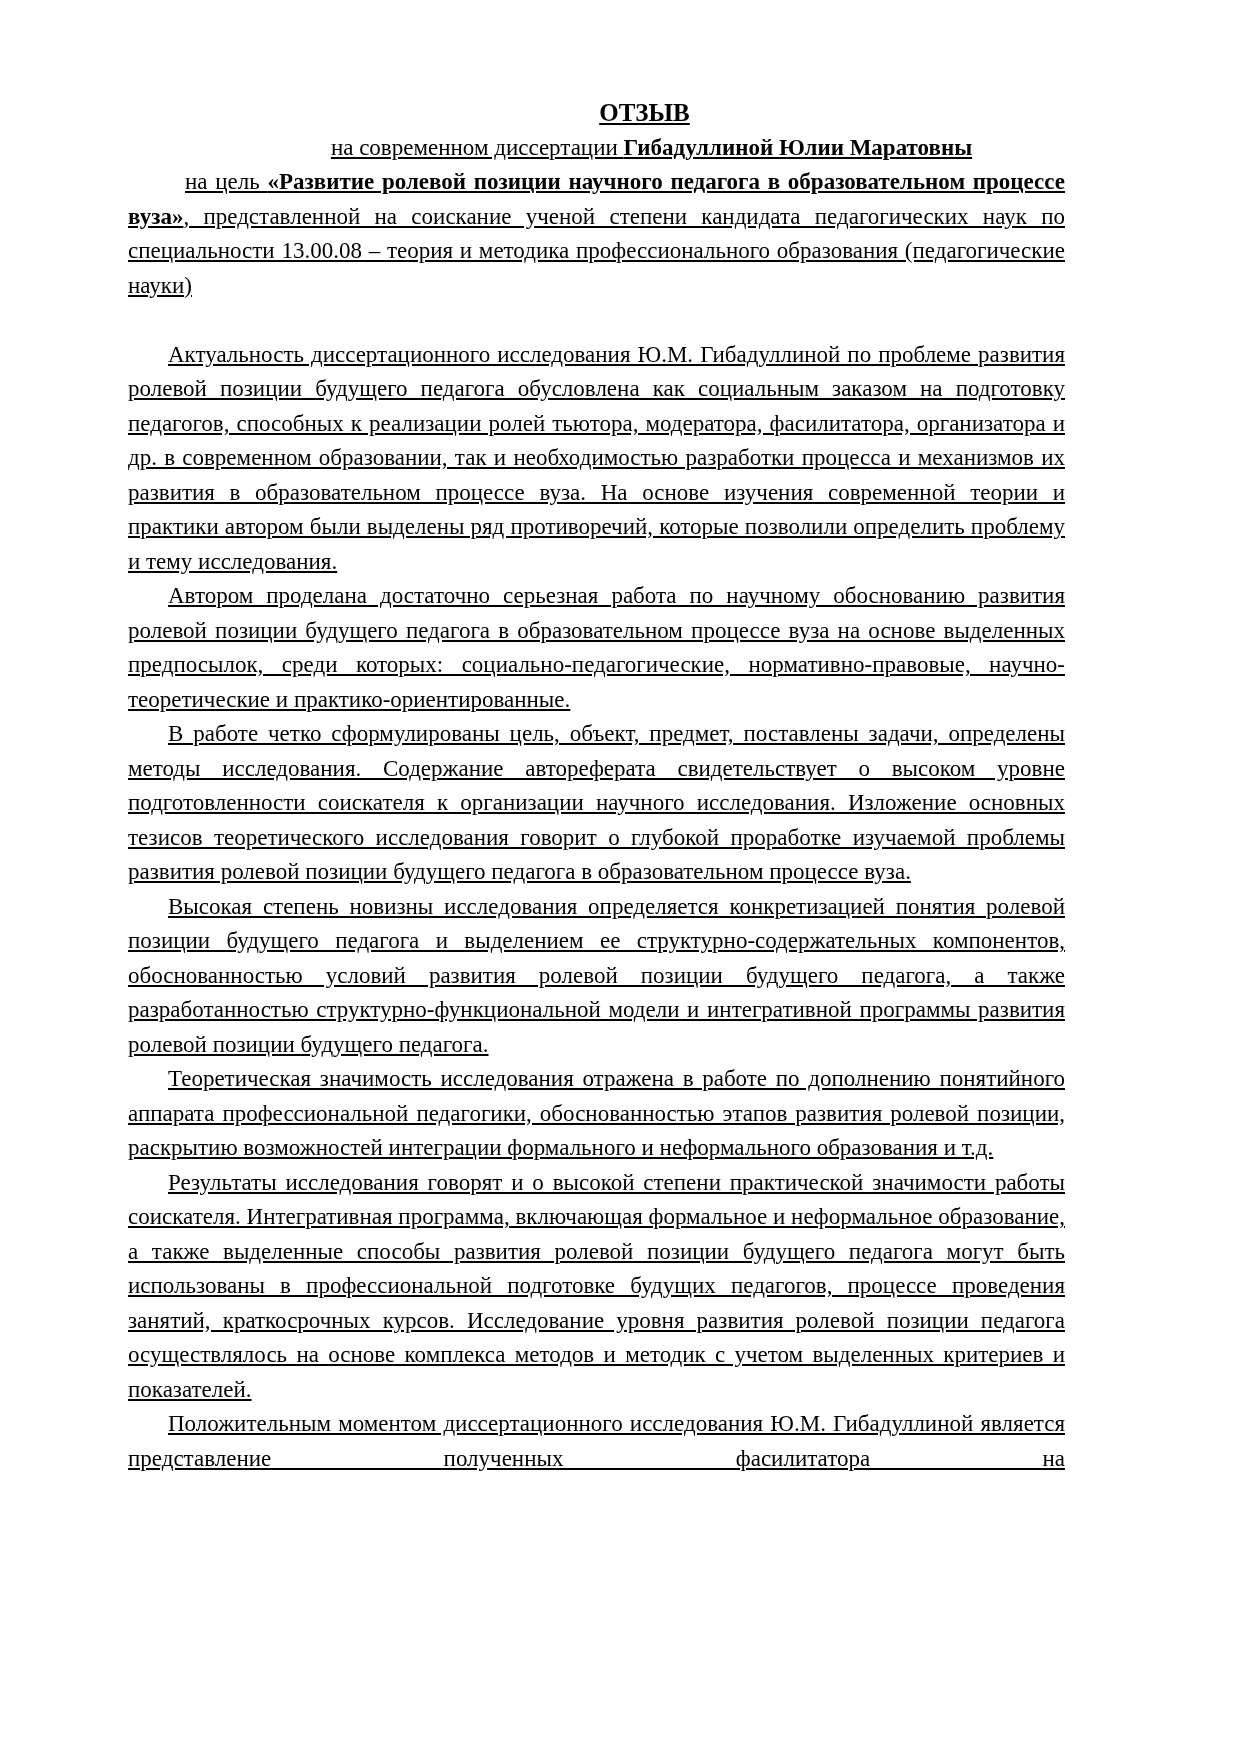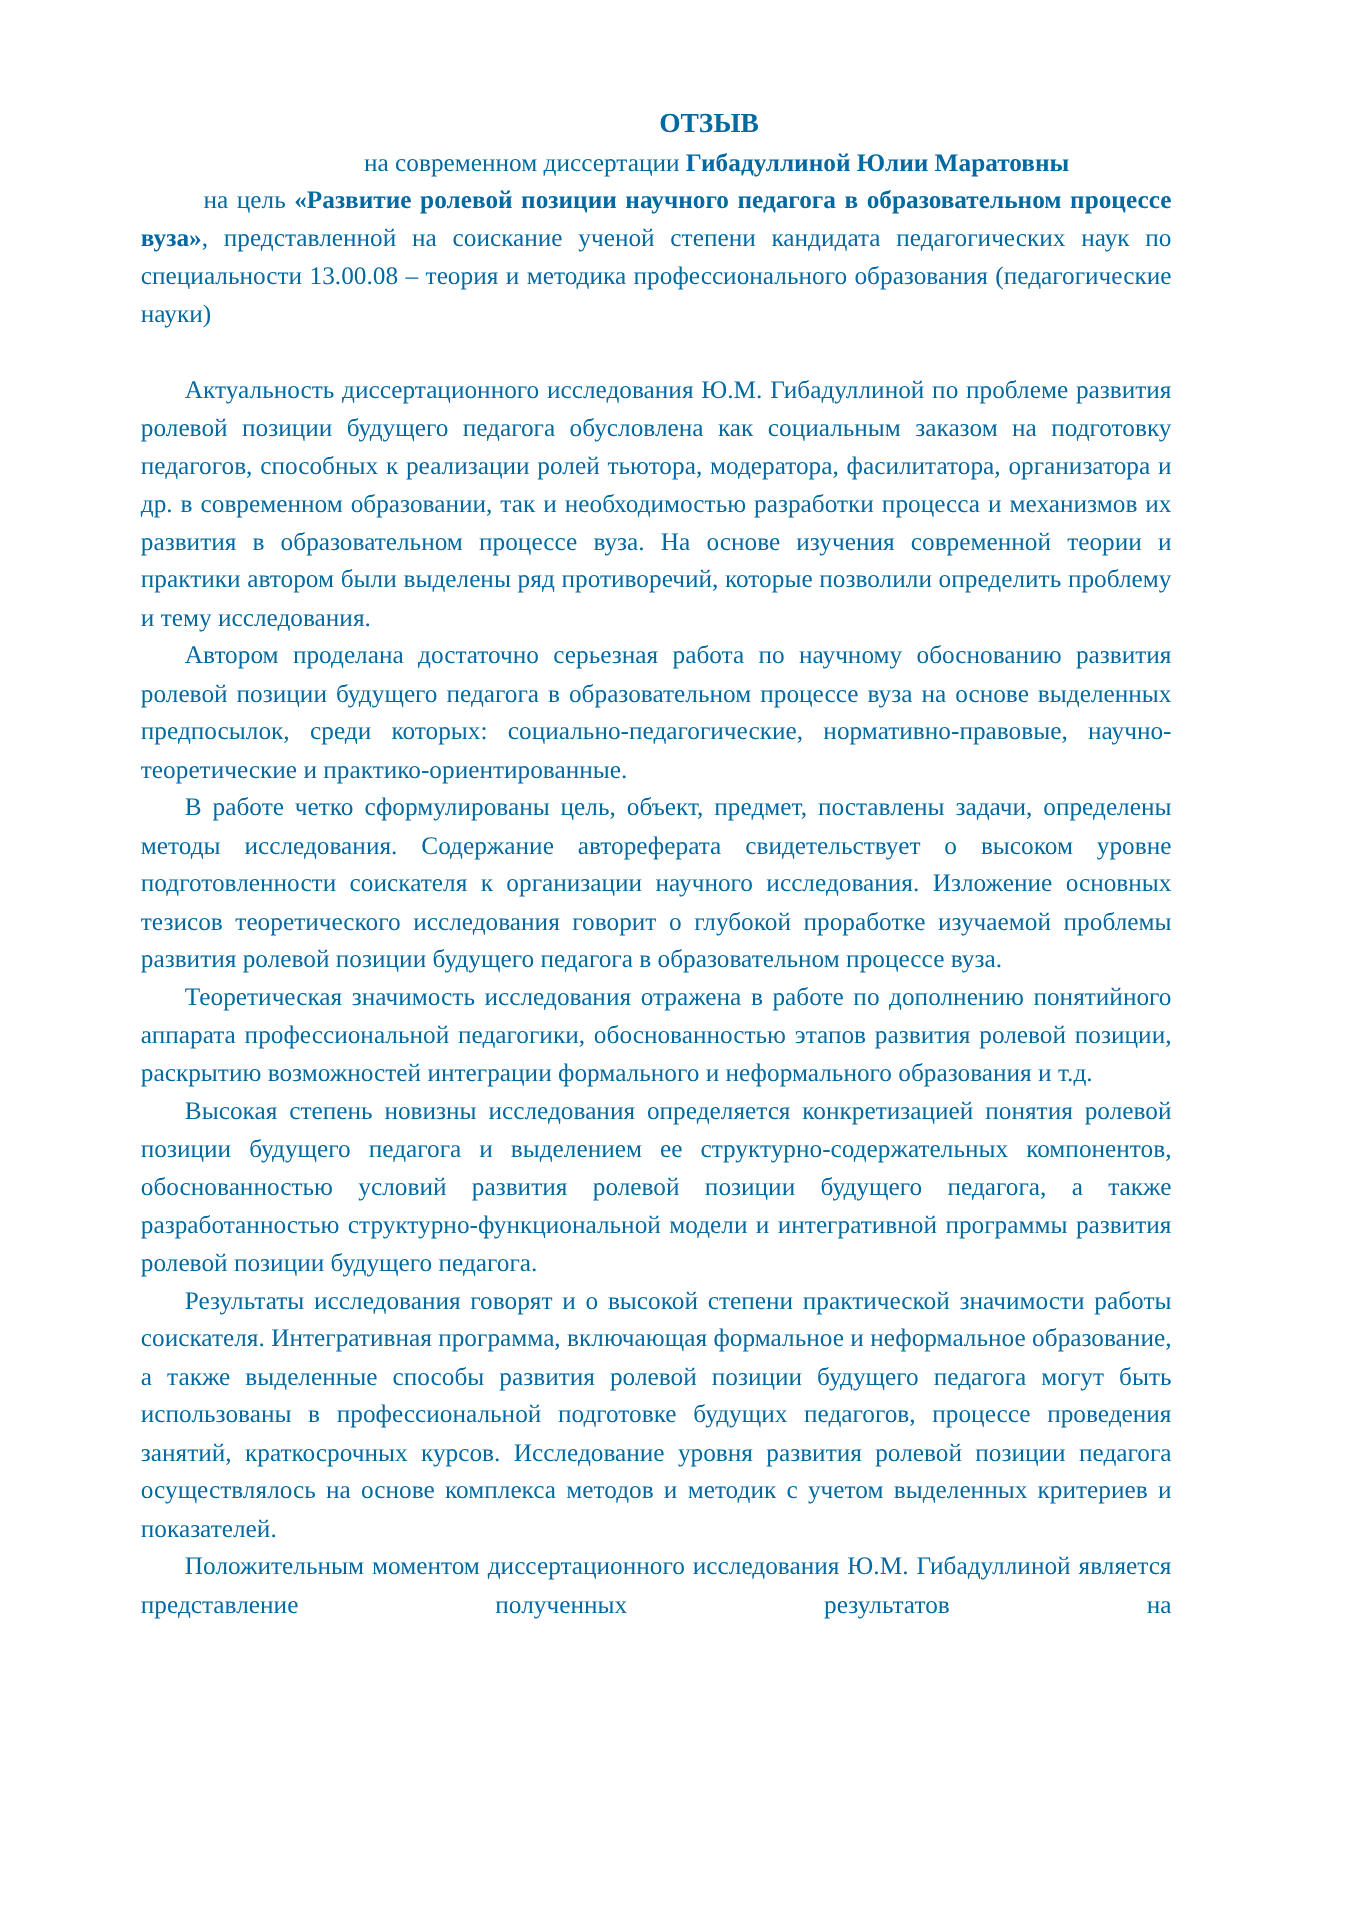--- a/index.html
+++ b/index.html
@@ -6,26 +6,27 @@
     margin: 0;
     padding: 0;
     background: #ffffff;
   }
   .page {
     position: relative;
     width: 1167px;
     height: 1755px;
     box-sizing: border-box;
     background: #ffffff;
-    color: #0369a1;
+    color: #000000;
     font-family: "Liberation Serif", "DejaVu Serif", serif;
     font-size: 23px;
     line-height: 34.5px;
     padding: 96px 102px 0 128px;
     overflow: hidden;
+    text-decoration: underline;
   }
   .doc-title {
     margin: 0;
     font-size: 25px;
     font-weight: bold;
     text-align: center;
     padding-left: 96px;   
     line-height: 34.5px;
   }
   .subtitle {
@@ -65,21 +66,21 @@
   <p class="topic"><span>на цель </span><span class="b">«Развитие ролевой позиции научного педагога в образовательном процессе вуза»</span><span>, представленной на соискание ученой степени кандидата педагогических наук по специальности 13.00.08 – теория и методика профессионального образования (педагогические науки)</span></p>
 
   <div class="blank-line"></div>
 
   <p class="body-p">Актуальность диссертационного исследования Ю.М. Гибадуллиной по проблеме развития ролевой позиции будущего педагога обусловлена как социальным заказом на подготовку педагогов, способных к реализации ролей тьютора, модератора, фасилитатора, организатора и др. в современном образовании, так и необходимостью разработки процесса и механизмов их развития в образовательном процессе вуза. На основе изучения современной теории и практики автором были выделены ряд противоречий, которые позволили определить проблему и тему исследования.</p>
 
   <p class="body-p">Автором проделана достаточно серьезная работа по научному обоснованию развития ролевой позиции будущего педагога в образовательном процессе вуза на основе выделенных предпосылок, среди которых: социально-педагогические, нормативно-правовые, научно-теоретические и практико-ориентированные.</p>
 
   <p class="body-p">В работе четко сформулированы цель, объект, предмет, поставлены задачи, определены методы исследования. Содержание автореферата свидетельствует о высоком уровне подготовленности соискателя к организации научного исследования. Изложение основных тезисов теоретического исследования говорит о глубокой проработке изучаемой проблемы развития ролевой позиции будущего педагога в образовательном процессе вуза.</p>
 
+  <p class="body-p">Высокая степень новизны исследования определяется конкретизацией понятия ролевой позиции будущего педагога и выделением ее структурно-содержательных компонентов, обоснованностью условий развития ролевой позиции будущего педагога, а также разработанностью структурно-функциональной модели и интегративной программы развития ролевой позиции будущего педагога.</p>
+
   <p class="body-p">Теоретическая значимость исследования отражена в работе по дополнению понятийного аппарата профессиональной педагогики, обоснованностью этапов развития ролевой позиции, раскрытию возможностей интеграции формального и неформального образования и т.д.</p>
-
-  <p class="body-p">Высокая степень новизны исследования определяется конкретизацией понятия ролевой позиции будущего педагога и выделением ее структурно-содержательных компонентов, обоснованностью условий развития ролевой позиции будущего педагога, а также разработанностью структурно-функциональной модели и интегративной программы развития ролевой позиции будущего педагога.</p>
 
   <p class="body-p">Результаты исследования говорят и о высокой степени практической значимости работы соискателя. Интегративная программа, включающая формальное и неформальное образование, а также выделенные способы развития ролевой позиции будущего педагога могут быть использованы в профессиональной подготовке будущих педагогов, процессе проведения занятий, краткосрочных курсов. Исследование уровня развития ролевой позиции педагога осуществлялось на основе комплекса методов и методик с учетом выделенных критериев и показателей.</p>
 
-  <p class="body-p cutoff">Положительным моментом диссертационного исследования Ю.М. Гибадуллиной является представление полученных результатов на</p>
+  <p class="body-p cutoff">Положительным моментом диссертационного исследования Ю.М. Гибадуллиной является представление полученных фасилитатора на</p>
 
 </div>
 
 </body></html>

